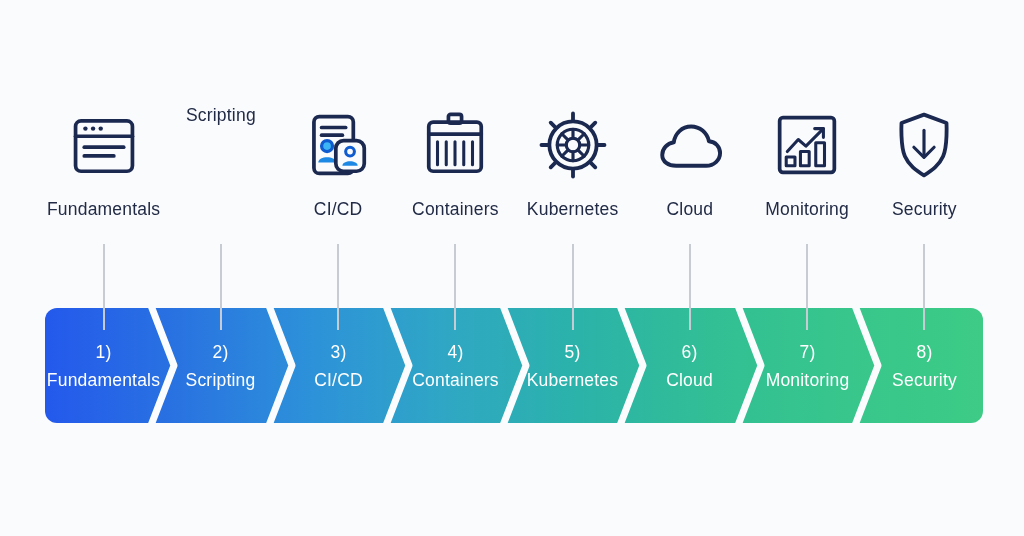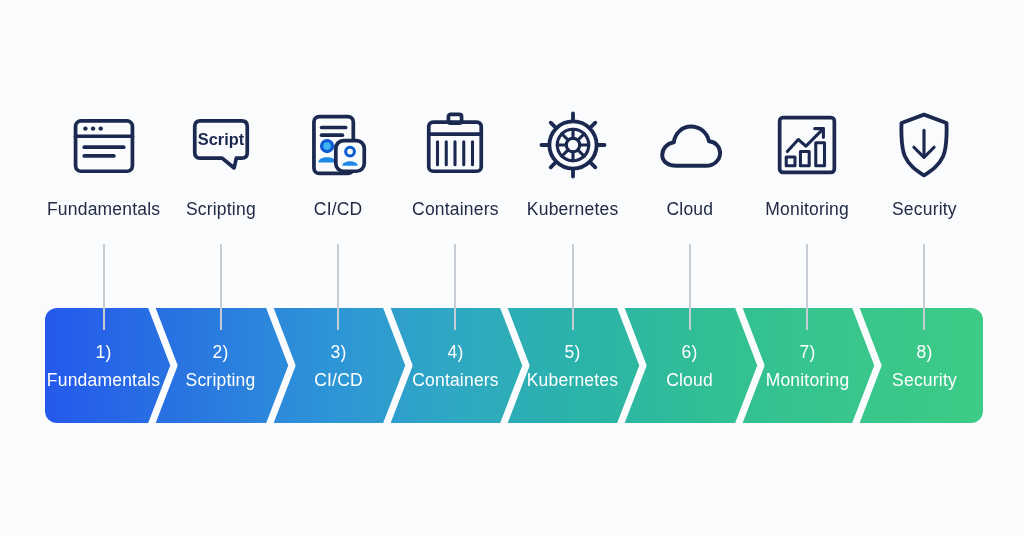--- a/index.html
+++ b/index.html
@@ -50,26 +50,20 @@
           <circle cx="22" cy="17" r="2" fill="var(--ink)" stroke="none"></circle>
           <circle cx="29" cy="17" r="2" fill="var(--ink)" stroke="none"></circle>
           <path class="ic" d="M14 34 H50"></path>
           <path class="ic" d="M14 42 H41"></path>
         </svg>
       </div>
       <div class="col-label">Fundamentals</div>
     </div>
 
     <div class="col">
-      <div class="icon-wrap">
-        <svg width="70" height="70" viewBox="0 0 64 64">
-          <path class="ic" d="M13 10 H51 Q56 10 56 15 V39 Q56 44 51 44 H46 L44 53 L33 44 H13 Q8 44 8 39 V15 Q8 10 13 10 Z"></path>
-          <text x="32" y="32" text-anchor="middle" font-size="15" font-weight="600" fill="var(--ink)" stroke="none" style="font-family:'Liberation Sans','DejaVu Sans',sans-serif">Script</text>
-        </svg>
-      </div>
       <div class="col-label">Scripting</div>
     </div>
 
     <div class="col">
       <div class="icon-wrap">
         <svg width="70" height="70" viewBox="0 0 64 64">
           <rect class="ic" x="10" y="6" width="36" height="52" rx="5" fill="var(--bg)"></rect>
           <path class="ic" d="M17 16 H39"></path>
           <path class="ic" d="M17 23 H36"></path>
           <circle cx="22" cy="33" r="5" fill="var(--accent-light)" stroke="#0f5bd0" stroke-width="3"></circle>

